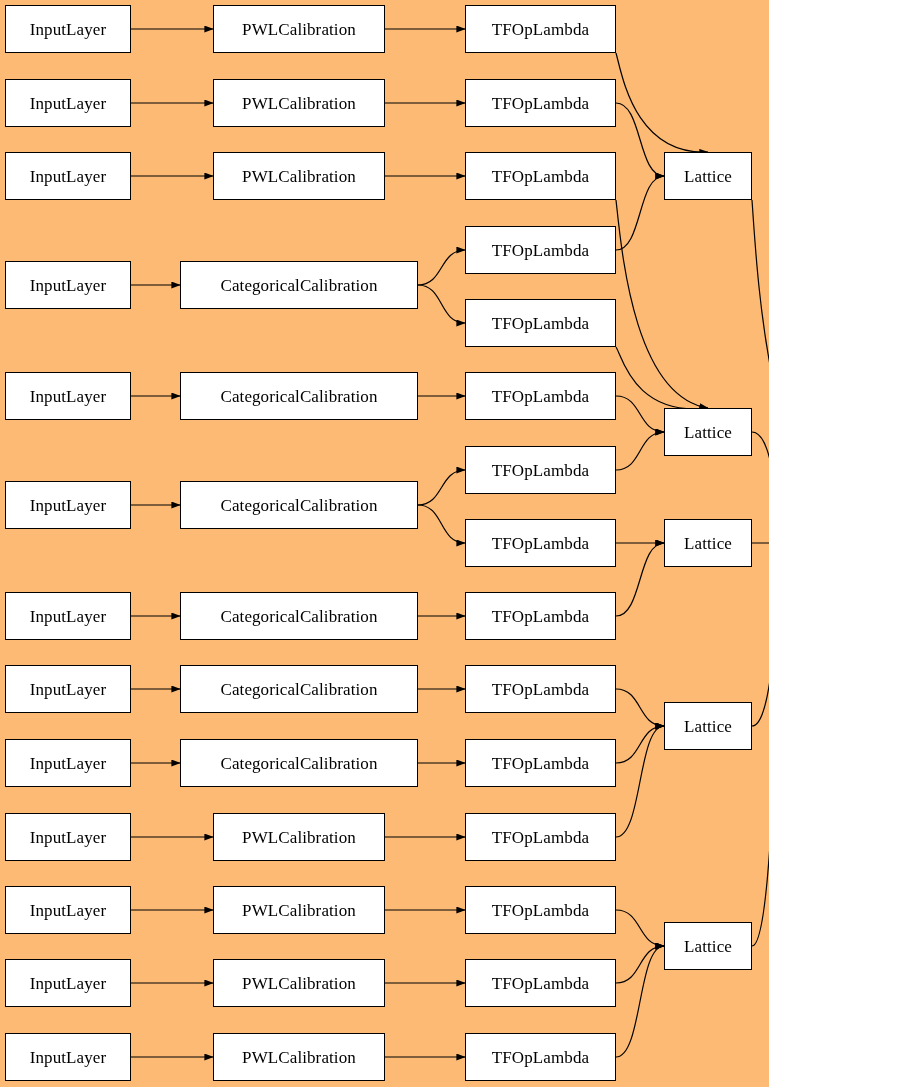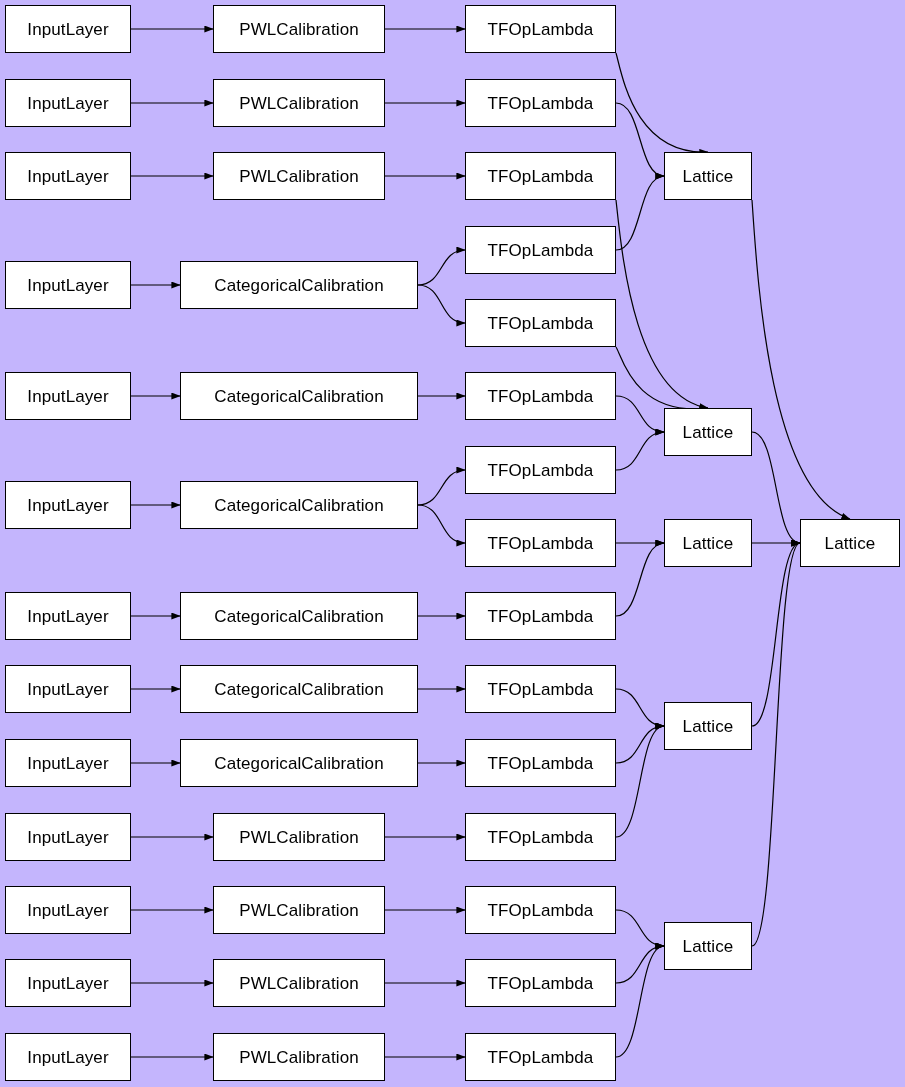--- a/index.html
+++ b/index.html
@@ -2,24 +2,24 @@
 <html><head>
 <meta charset="utf-8">
 <style>
   html, body {
     margin: 0;
     padding: 0;
     background: #ffffff;
   }
   #canvas {
     position: relative;
-    width: 905px;
+    width: 769px;
     height: 1087px;
-    background: #c4b5fd;
-    font-family: Liberation Sans, sans-serif;
+    background: #fdba74;
+    font-family: Liberation Serif, serif;
     overflow: hidden;
   }
   #edge-layer {
     position: absolute;
     left: 0;
     top: 0;
     width: 905px;
     height: 1087px;
     pointer-events: none;
   }

